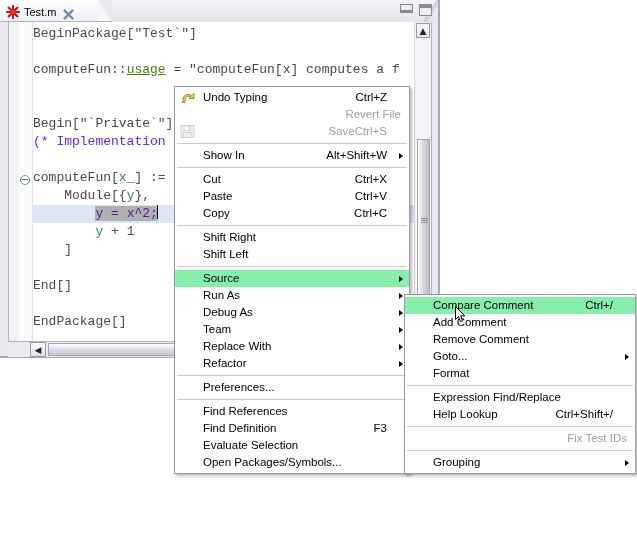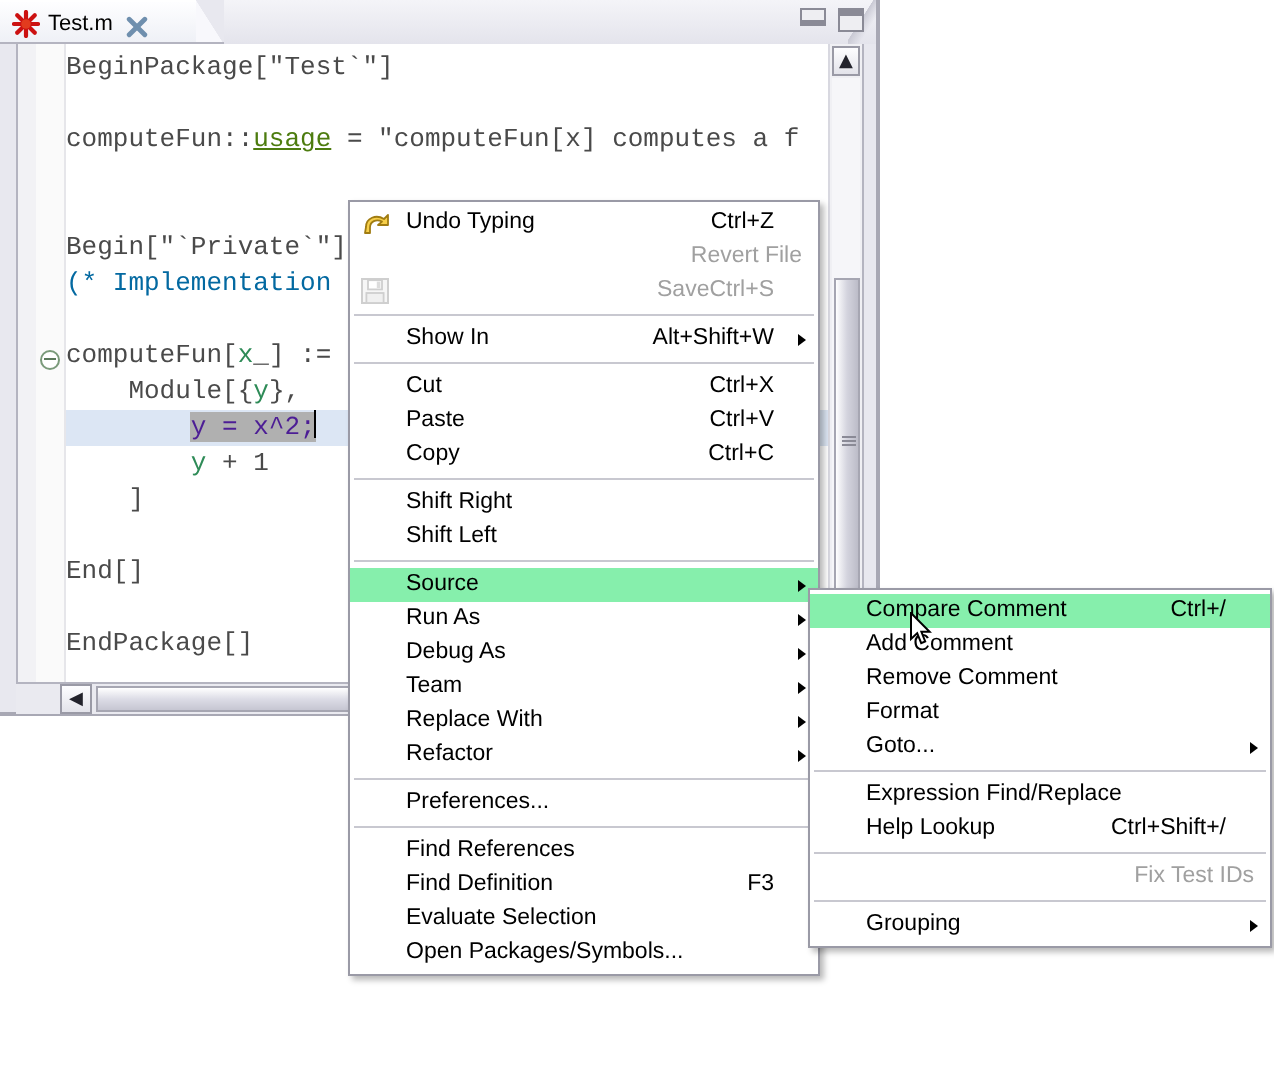--- a/index.html
+++ b/index.html
@@ -60,21 +60,21 @@
 
   .codearea {
     position: absolute; left: 24px; top: 3px; right: 16px; bottom: 0;
     font-family: "Liberation Mono", "DejaVu Sans Mono", monospace;
     font-size: 13px; line-height: 18px; color: #4a4a4a;
     white-space: pre; overflow: hidden;
   }
   .cl { height: 18px; }
   .tok-usage { color: #4d7c0f; text-decoration: underline; }
   .tok-var { color: #2e8b57; }
-  .tok-comment { color: #0369a1; }
+  .tok-comment { color: #6d28d9; }
   .sel-line { background: #dce6f4; margin-left:-24px; padding-left:24px; width: 404px;}
   .sel-text { background: #b0b0b0; color:#4c1d95;font-family:Liberation Mono, monospace; }
   .caret { display:inline-block; width:1px; height:14px; background:#000; vertical-align:-2px; margin-left:-1px;}
   .fold-marker {
     position:absolute; left:11px; top:153px; width:10px; height:10px;
     border:1px solid #7a9a7a; border-radius:50%; background:#fff; box-sizing:border-box;
   }
   .fold-marker:after{content:"";position:absolute;left:1px;top:3px;width:6px;height:1px;background:#5c7a5c;}
 
   
@@ -98,21 +98,21 @@
 
   
   .menu {
     position: absolute; background: #ffffff;
     border: 1px solid #9a9aa6;
     box-shadow: 2px 2px 3px rgba(0,0,0,0.28);
     font-size: 11.5px; color: #000;
     padding: 2px 0;
     box-sizing: border-box;
   }
-  #menu-main { left: 174px; top: 100px; width: 236px; }
+  #menu-main { left: 174px; top: 86px; width: 236px; }
   #menu-sub  { left: 404px; top: 294px; width: 232px; }
 
   .mi { position: relative; height: 17px; line-height: 17px; display: flex; align-items: center;
         padding-left: 28px; padding-right: 8px; white-space: nowrap; }
   .mi .lbl { flex: 1 1 auto; }
   .mi .accel { flex: none; color: #000; padding-right: 14px; }
   .mi .sub-arrow { position: absolute; right: 6px; top: 50%; transform: translateY(-50%);
         width:0;height:0;border-left:4px solid #000; border-top:3.5px solid transparent; border-bottom:3.5px solid transparent;}
   .mi.disabled .lbl, .mi.disabled .accel { color: #a0a0a0; text-align: right; }
   .mi.hl { background: #86efac; }
@@ -285,25 +285,25 @@
         <span class="lbl">Compare Comment</span>
         <span class="accel">Ctrl+/</span>
       </div>
       <div class="mi">
         <span class="lbl">Add Comment</span>
       </div>
       <div class="mi">
         <span class="lbl">Remove Comment</span>
       </div>
       <div class="mi">
+        <span class="lbl">Goto...</span>
+        <span class="sub-arrow"></span>
+      </div>
+      <div class="mi">
         <span class="lbl">Format</span>
-      </div>
-      <div class="mi">
-        <span class="lbl">Goto...</span>
-        <span class="sub-arrow"></span>
       </div>
       <div class="sep"></div>
       <div class="mi">
         <span class="lbl">Expression Find/Replace</span>
       </div>
       <div class="mi">
         <span class="lbl">Help Lookup</span>
         <span class="accel">Ctrl+Shift+/</span>
       </div>
       <div class="sep"></div>

